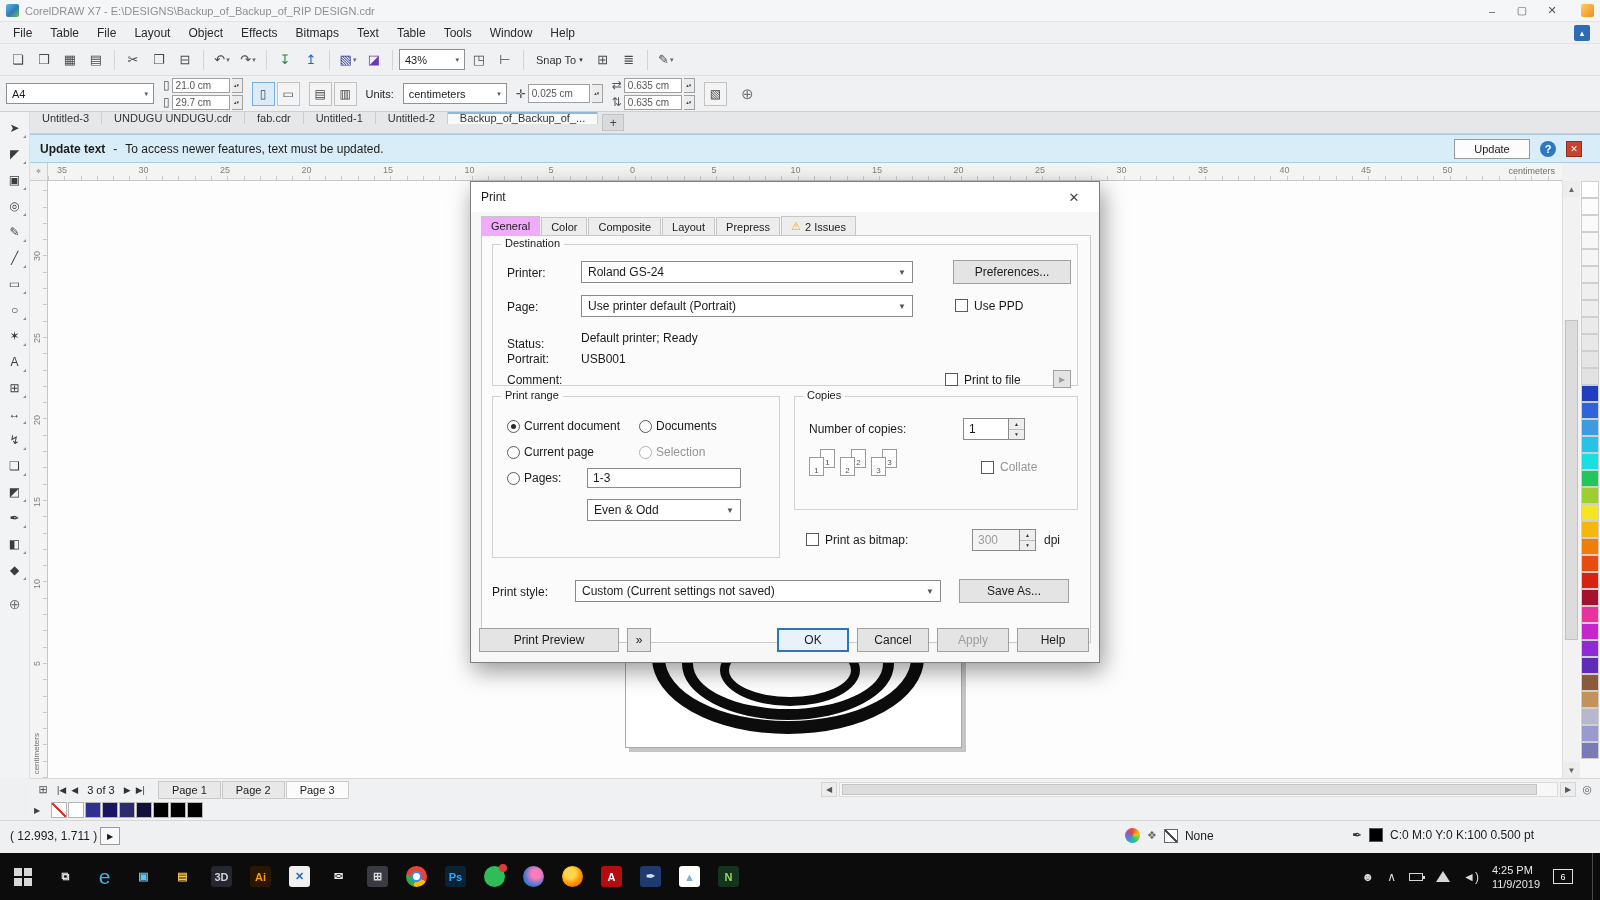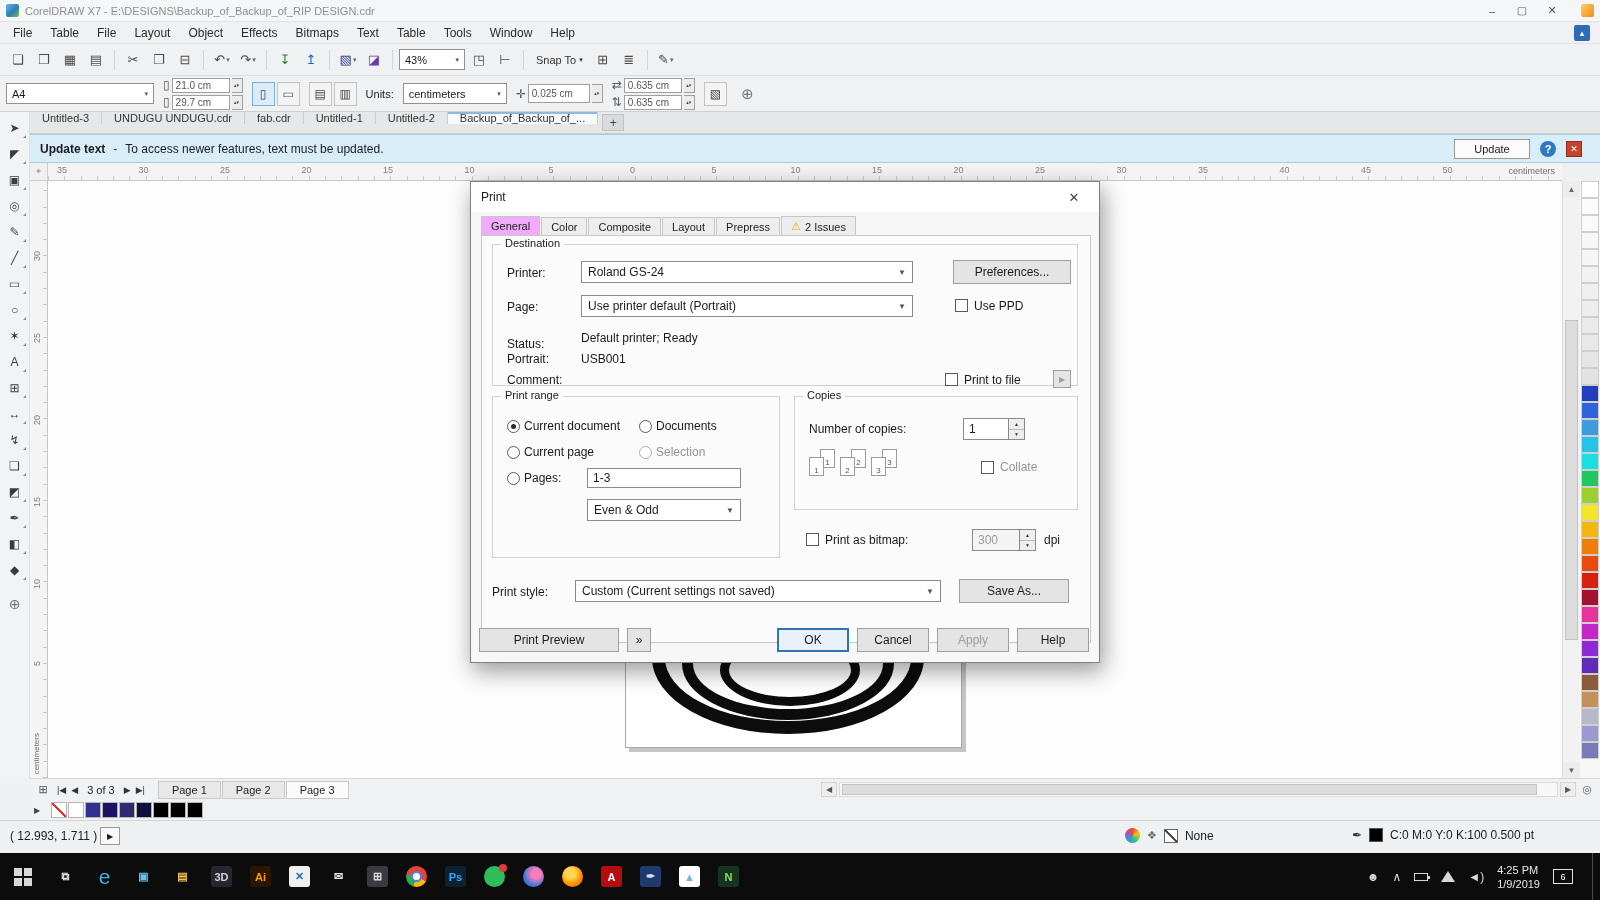--- a/index.html
+++ b/index.html
@@ -691,20 +691,20 @@
         </span>
       </span>
     <span class="tray">
       <span class="trayico">☻</span>
       <span class="trayico">∧</span>
       <span class="batt"></span>
       <span class="wifi"></span>
       <span class="trayico">◄)</span>
       <span class="clock">
         <div>4:25 PM</div>
-        <div>1/9/2019</div>
+        <div>11/9/2019</div>
       </span>
       <span class="notif">6</span>
       <span class="showdesk"></span>
     </span>
   </div>
 
 </div>
 
 </body></html>

